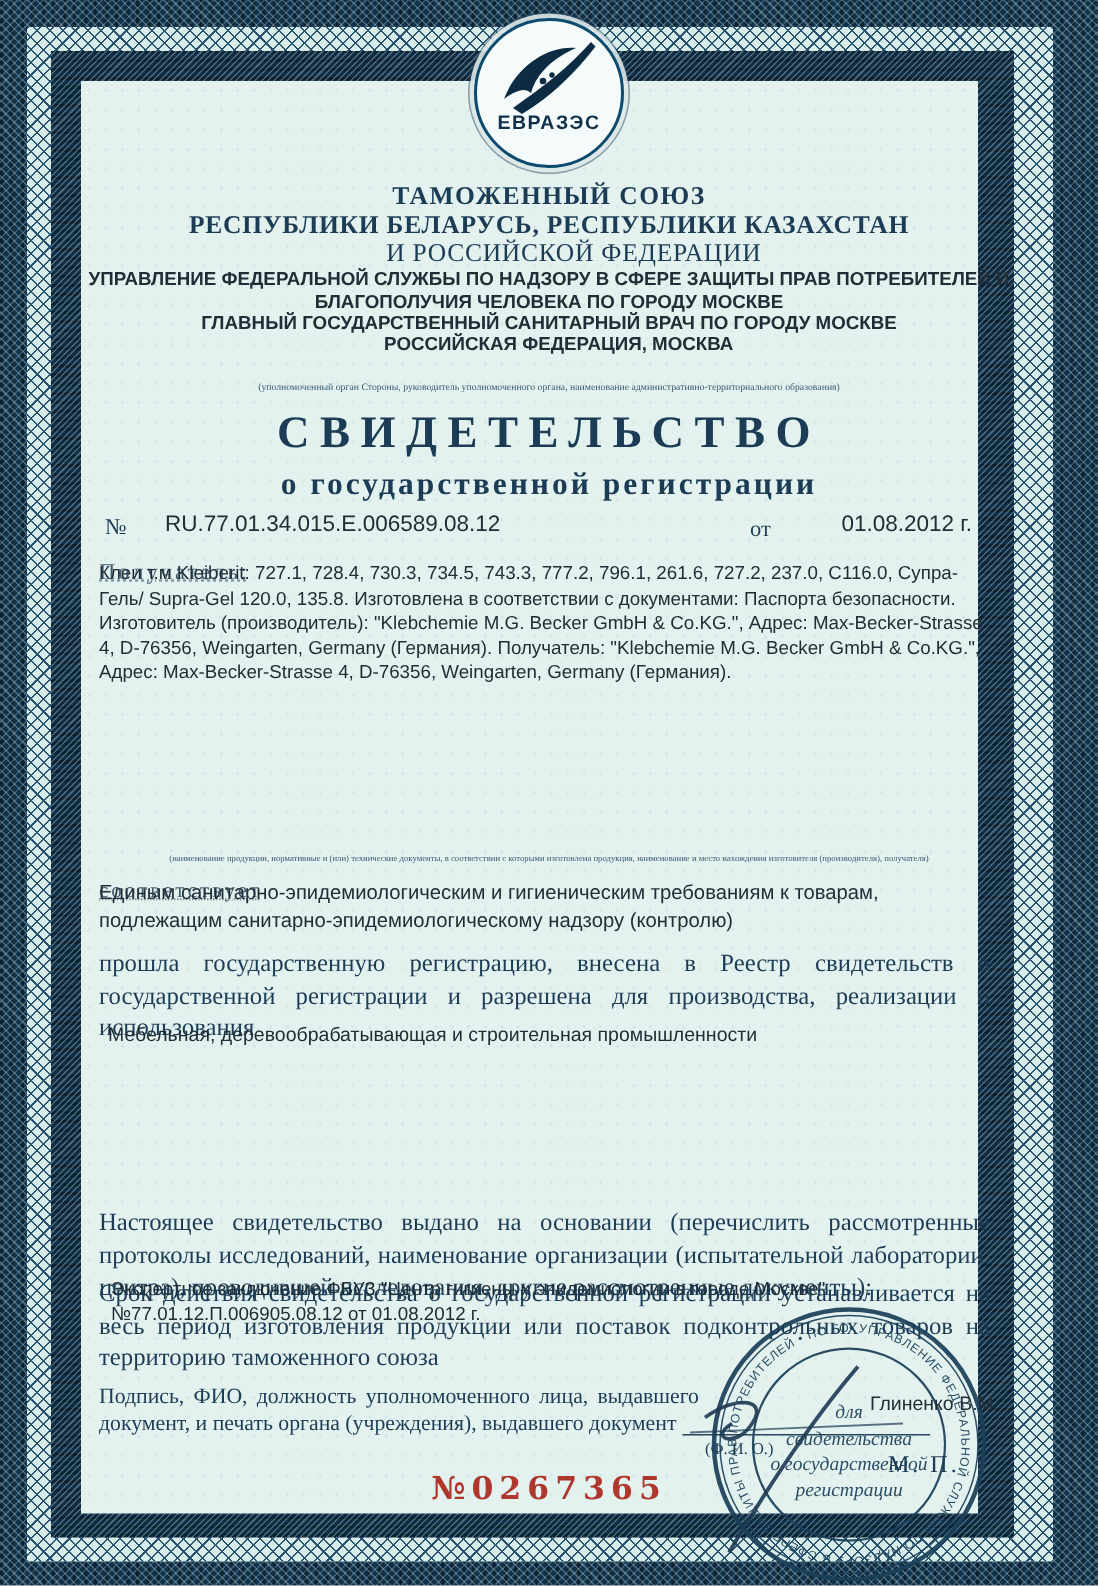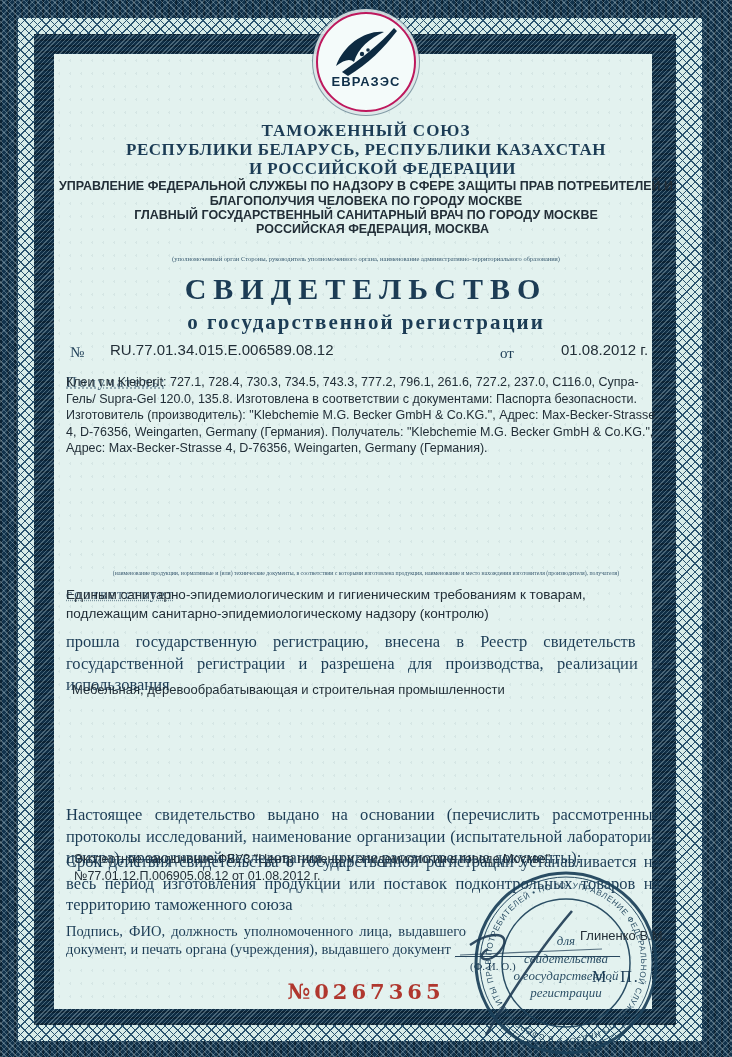--- a/index.html
+++ b/index.html
@@ -31,21 +31,21 @@
   .frame3{inset:34px 56px 32px 34px;}
   .paper{position:absolute;inset:54px 80px 48px 54px;background:#e3f2ef;
     background-image:radial-gradient(rgba(30,70,95,.07) 1px, transparent 1px);
     background-size:11px 13px;}
   .abs{position:absolute;}
   .ctr{left:0;right:0;text-align:center;}
   .ink{color:#1c3c55;}
   .typed{font-family:"Liberation Sans",sans-serif;color:#222e37;}
   .hline1{top:121px;font-size:17px;font-weight:bold;letter-spacing:1px;}
   .hline2{top:140px;font-size:17px;font-weight:bold;letter-spacing:.5px;}
-  .hline3{top:159px;font-size:17px;font-weight:bold;letter-spacing:.5px;margin-left:33px;}
+  .hline3{top:159px;font-size:17px;font-weight:normal;letter-spacing:.5px;margin-left:33px;}
   .hline4{top:179px;left:36px;right:36px;font-size:12.5px;font-weight:bold;line-height:14.5px;text-align:center;}
   .hline5{top:208px;font-size:12.5px;font-weight:bold;}
   .hline6{top:222px;font-size:12.5px;font-weight:bold;margin-left:13px;}
   .foot1{top:255px;left:70px;right:70px;font-size:6.5px;color:#38596f;text-align:center;}
   .title{top:272px;font-size:30px;font-weight:bold;letter-spacing:7px;}
   .subtitle{top:310px;font-size:21px;font-weight:bold;letter-spacing:2px;}
   .numrow{top:341px;left:68px;right:80px;height:22px;}
   .numrow .no{position:absolute;left:2px;top:3px;font-size:15px;}
   .numrow .val{position:absolute;left:42px;top:0;font-size:15px;}
   .numrow .ot{position:absolute;left:432px;top:4px;font-size:15px;}
@@ -65,21 +65,21 @@
   .basis .typedblk{position:absolute;top:47px;left:8px;width:560px;font-size:12.5px;line-height:17px;}
   .valid{top:851px;}
   .sigtext{top:922px;left:66px;width:400px;font-size:14.5px;line-height:18px;text-align:justify;}
   .fioline{top:956px;left:455px;width:165px;border-top:1px solid #27465d;}
   .fionote{top:960px;left:470px;font-size:11px;}
   .serial{top:979px;font-family:"DejaVu Serif",serif;font-weight:bold;font-size:21px;
     letter-spacing:4px;color:#b0372e;}
   .signame{top:928px;left:580px;font-size:13px;z-index:6;}
   .mp{top:968px;left:592px;font-size:16px;letter-spacing:2px;z-index:6;}
   .logo{top:12px;left:50%;transform:translateX(-50%);width:96px;height:96px;border-radius:50%;
-    background:#f4fbfa;border:2px solid #be185d;z-index:5;
+    background:#f4fbfa;border:2px solid #0c4a6e;z-index:5;
     box-shadow:0 0 0 3px rgba(244,251,250,.8), 0 0 0 4px rgba(36,70,93,.5);}
   .logo-text{position:absolute;left:0;right:0;top:60px;text-align:center;
     font-family:"Liberation Sans",sans-serif;font-weight:bold;font-size:13px;
     letter-spacing:1px;color:#10304a;}
   .stampwrap{top:867px;left:470px;width:192px;height:192px;z-index:5;opacity:.92;}
   .sigwrap{top:903px;left:452px;width:165px;height:135px;z-index:6;}
 </style>
 </head>
 <body>
 

